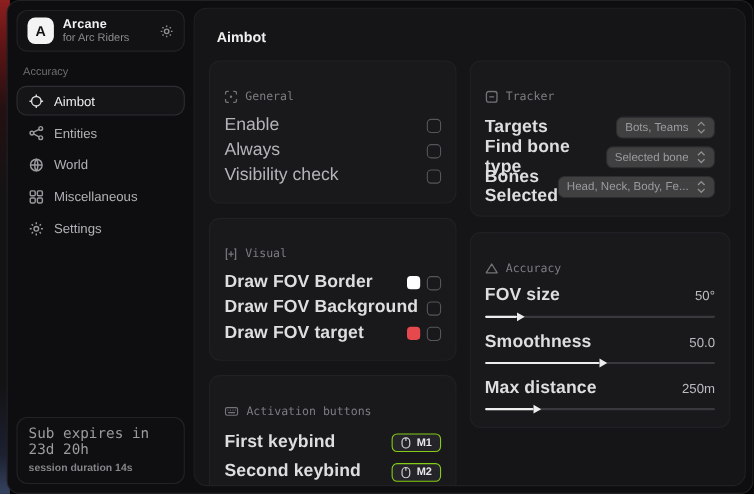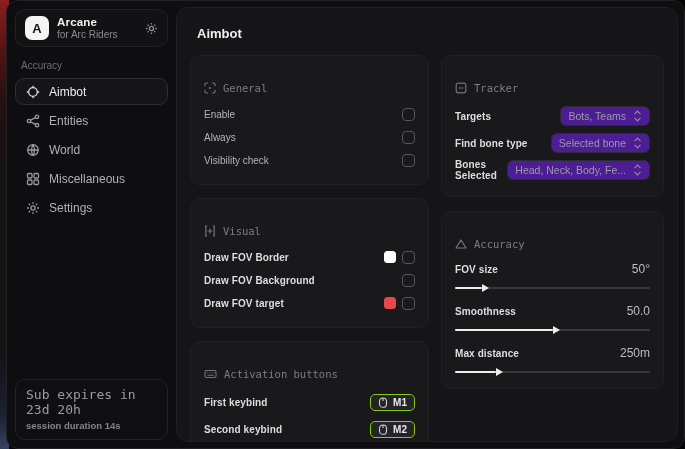--- a/index.html
+++ b/index.html
@@ -47,33 +47,33 @@
   .col-l { width:239px; display:flex; flex-direction:column; gap:13px; }
   .col-r { flex:1; display:flex; flex-direction:column; gap:14px; }
 
   .card { background:#19191c; border:1px solid #202025; border-radius:10px; padding:24px 13px 13px; }
   .card-head { display:flex; align-items:center; gap:7px; color:#7d7d82;
     font-family:"DejaVu Sans Mono", monospace; font-size:10.5px; margin:2px 0 9px; }
   .card-head .h-ic { display:flex; color:#737378; }
 
   .row { display:flex; align-items:center; justify-content:space-between; height:22px; }
   .row + .row { margin-top:1px; }
-  .lbl { font-size:10px; color:#b4b4b8; }
+  .lbl { font-size:16px; color:#b4b4b8; }
   .lbl.strong { color:#dededf; font-weight:bold; letter-spacing:.1px; }
   .row-right { display:flex; align-items:center; gap:6px; }
 
   .checkbox { width:13px; height:13px; border:1.5px solid #55555b; border-radius:4px; cursor:pointer; }
   .swatch { width:12px; height:12px; border-radius:3.5px; }
 
   .keybtn { display:flex; align-items:center; gap:5px; background:#242429; border:1px solid #84cc16;
     border-radius:5px; padding:2px 7px; color:#e8e8ea; font-size:10px; font-weight:bold;
     font-family:"Liberation Sans", sans-serif; cursor:pointer; }
   .keybtn .m-ic { display:flex; color:#cfcfd2; }
 
-  .dropdown { display:flex; align-items:center; gap:7px; background:#4c1d95; border:1px solid #2c2c31;
+  .dropdown { display:flex; align-items:center; gap:7px; background:#404040; border:1px solid #2c2c31;
     border-radius:6px; padding:3px 7px; color:#9b9ba0; font-size:10.5px;
     font-family:"Liberation Sans", sans-serif; cursor:pointer; max-width:158px; }
   .dd-val { white-space:nowrap; overflow:hidden; }
   .dd-ic { display:flex; color:#8e8e93; flex:none; }
 
   .acc-row { margin-bottom:12px; }
   .acc-row:last-child { margin-bottom:2px; }
   .acc-top { display:flex; justify-content:space-between; align-items:center; height:20px; }
   .acc-val { font-size:12px; color:#bcbcc0; }
   .slider { position:relative; height:2px; background:#39393d; margin-top:8px; border-radius:1px; cursor:pointer; }

